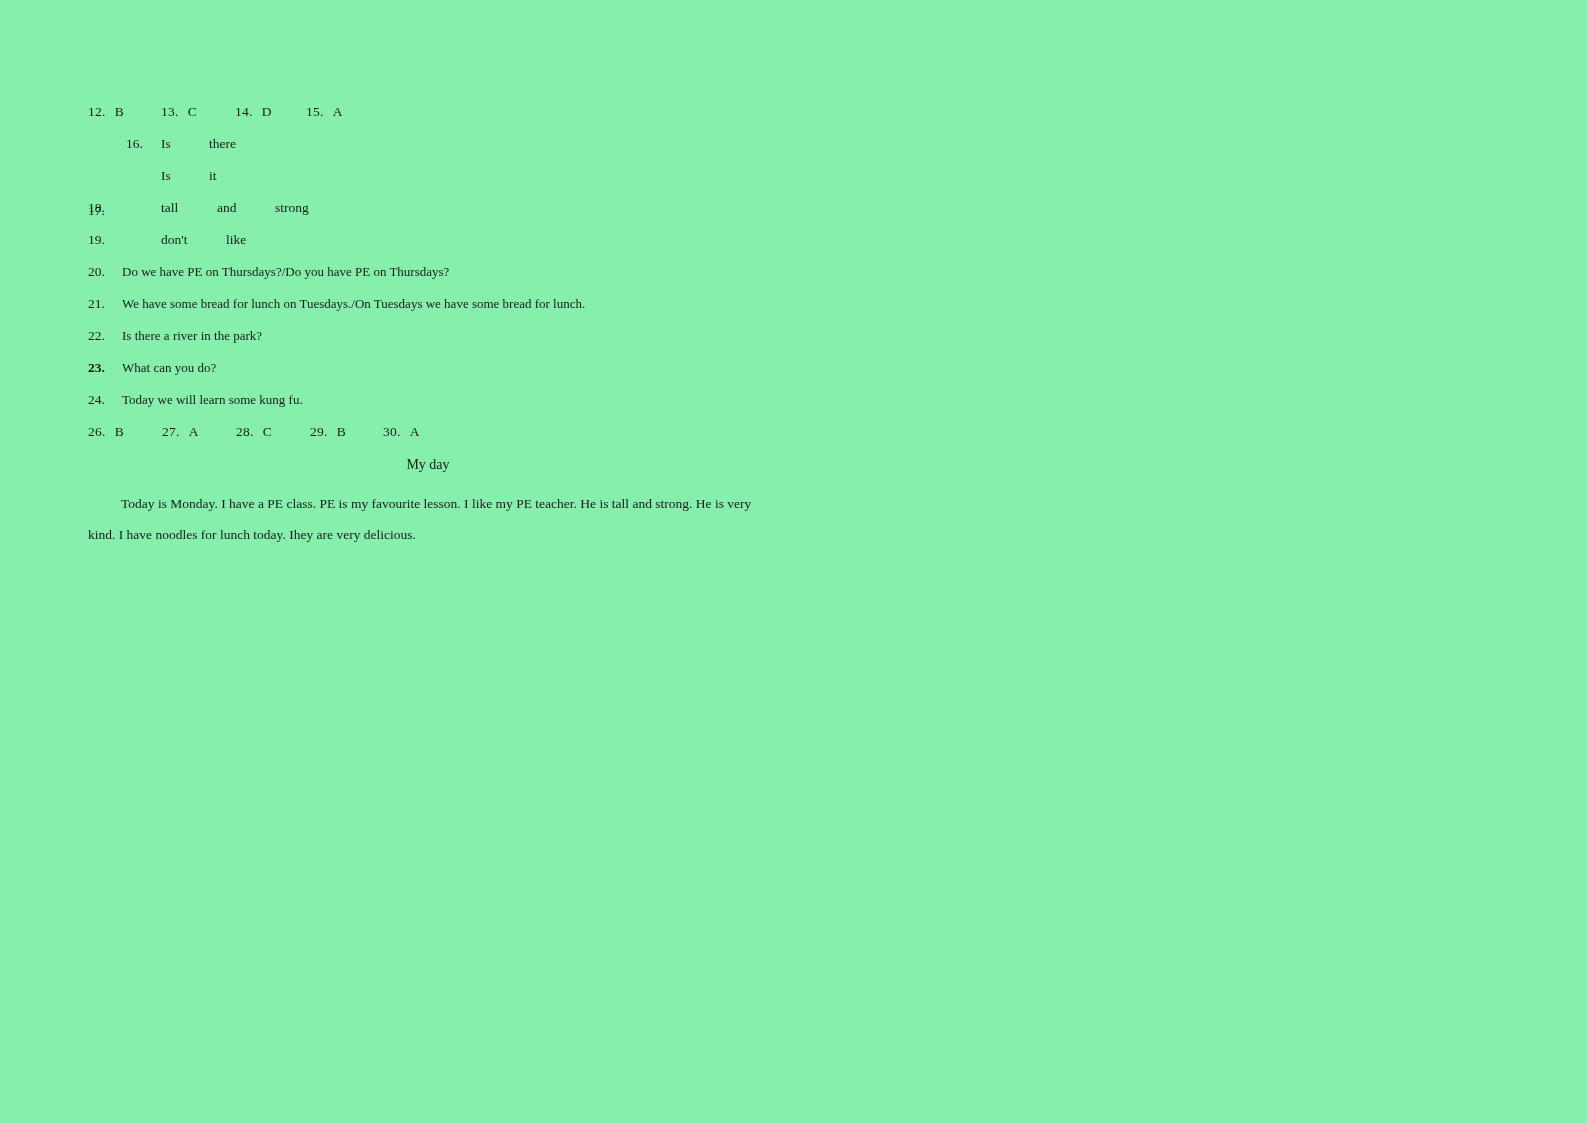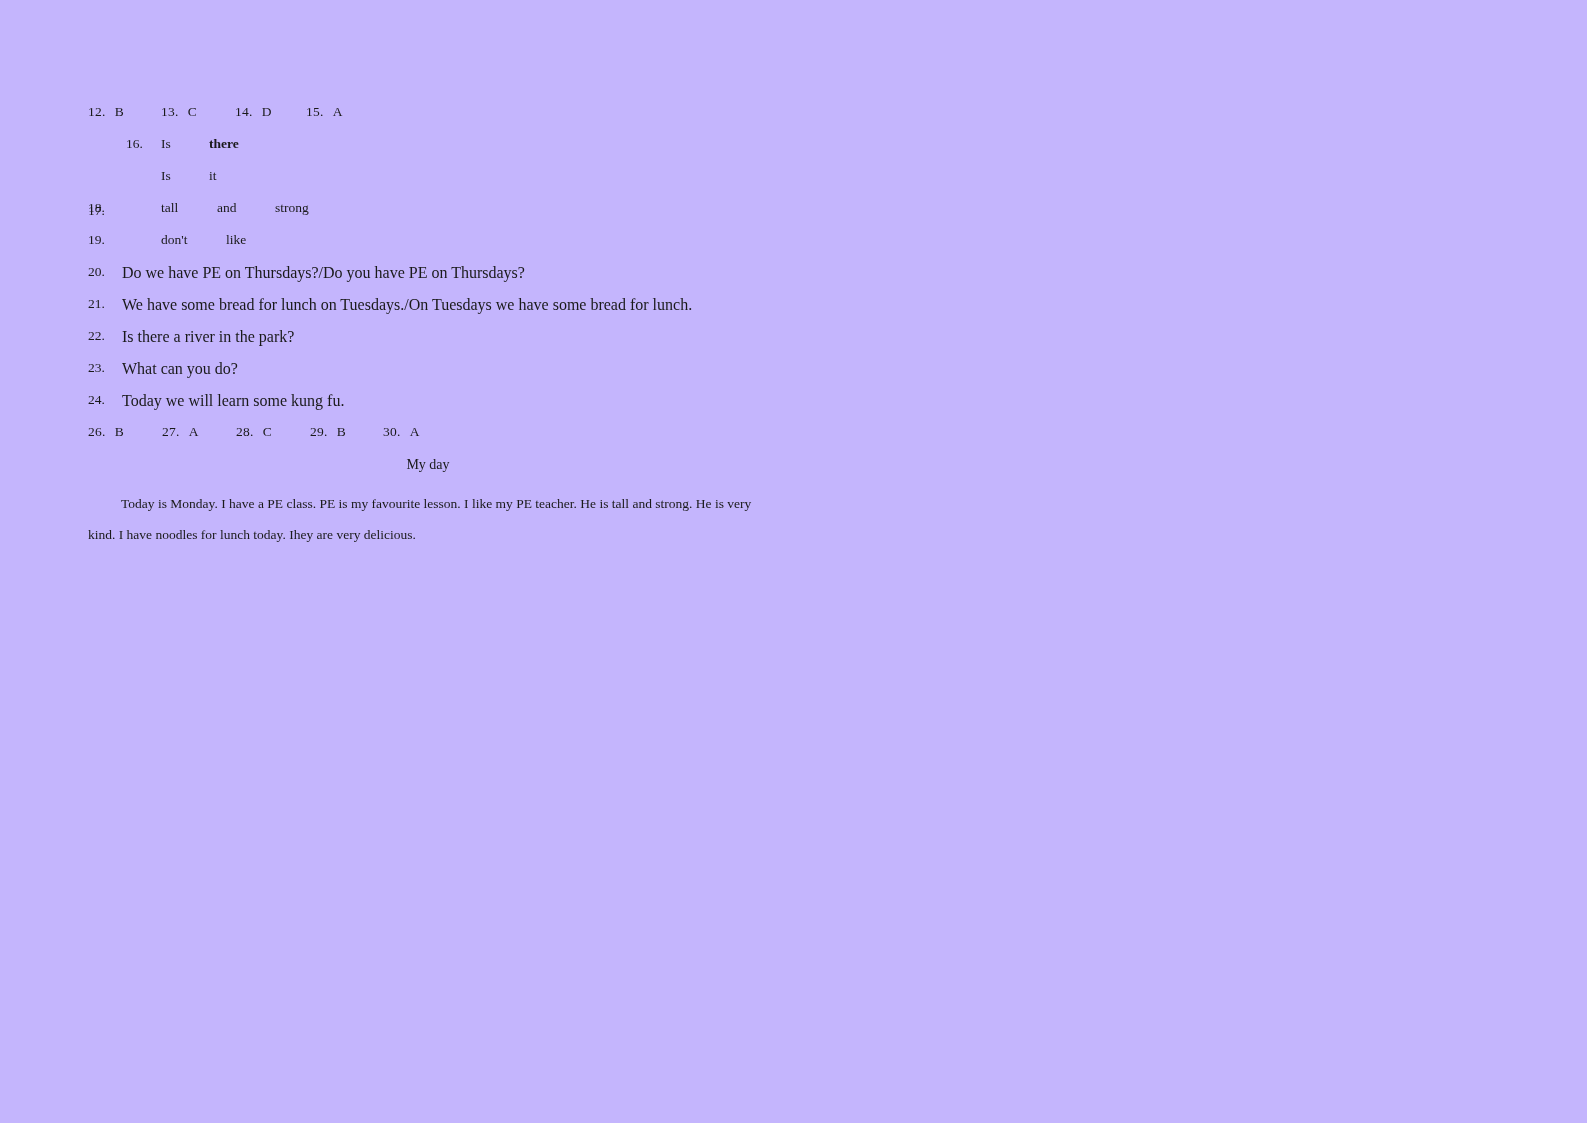--- a/index.html
+++ b/index.html
@@ -9,21 +9,21 @@
     background: #ffffff;
   }
   body {
     font-family: "Liberation Serif", "DejaVu Serif", serif;
     color: #1a1a1a;
   }
   #page {
     position: relative;
     width: 1587px;
     height: 1123px;
-    background: #c4b5fd;
+    background: #86efac;
     overflow: hidden;
   }
   .doc-body {
     position: absolute;
     left: 88px;
     top: 104px;
     width: 700px;
   }
   
   .mcq-row {
@@ -59,21 +59,21 @@
   .sent-row {
     position: relative;
     height: 32px;
     font-size: 13.5px;
     white-space: nowrap;
   }
   .sent-row .sent {
     position: absolute;
     left: 34px;
     top: 0;
-    font-size: 16px;
+    font-size: 13px;
   }
   
   .essay-label-row {
     position: relative;
     height: 31px;
     font-size: 13.5px;
     white-space: nowrap;
   }
   .essay-label-row .num {
     position: absolute;
@@ -119,21 +119,21 @@
     <div class="mcq-row">
       <span class="mcq-cell" style="left:0px;"><span class="q">12.</span><span class="a">B</span></span>
       <span class="mcq-cell" style="left:73px;"><span class="q">13.</span><span class="a">C</span></span>
       <span class="mcq-cell" style="left:147px;"><span class="q">14.</span><span class="a">D</span></span>
       <span class="mcq-cell" style="left:218px;"><span class="q">15.</span><span class="a">A</span></span>
     </div>
 
     <div class="blank-row">
       <span class="word" style="left:0px;margin-left:38px;">16.</span>
       <span class="word" style="left:73px;">Is</span>
-      <span class="word" style="left:121px;font-weight:bold;">there</span>
+      <span class="word" style="left:121px;">there</span>
     </div>
 
     <div class="blank-row">
       <span class="word" style="left:0px;margin-top:35px;">17.</span>
       <span class="word" style="left:73px;">Is</span>
       <span class="word" style="left:121px;">it</span>
     </div>
 
     <div class="blank-row">
       <span class="word" style="left:0px;">18.</span>
@@ -154,21 +154,21 @@
     </div>
     <div class="sent-row">
       <span class="num" style="position:absolute;left:0px;top:0;">21.</span>
       <span class="sent">We have some bread for lunch on Tuesdays./On Tuesdays we have some bread for lunch.</span>
     </div>
     <div class="sent-row">
       <span class="num" style="position:absolute;left:0px;top:0;">22.</span>
       <span class="sent">Is there a river in the park?</span>
     </div>
     <div class="sent-row">
-      <span class="num" style="position:absolute;left:0px;top:0;">23.</span>
+      <span class="num" style="position:absolute;left:0px;top:0;font-weight:bold;">23.</span>
       <span class="sent">What can you do?</span>
     </div>
     <div class="sent-row">
       <span class="num" style="position:absolute;left:0px;top:0;">24.</span>
       <span class="sent">Today we will learn some kung fu.</span>
     </div>
 
     <div class="mcq-row">
       <span class="mcq-cell" style="left:0px;"><span class="q">26.</span><span class="a">B</span></span>
       <span class="mcq-cell" style="left:74px;"><span class="q">27.</span><span class="a">A</span></span>

